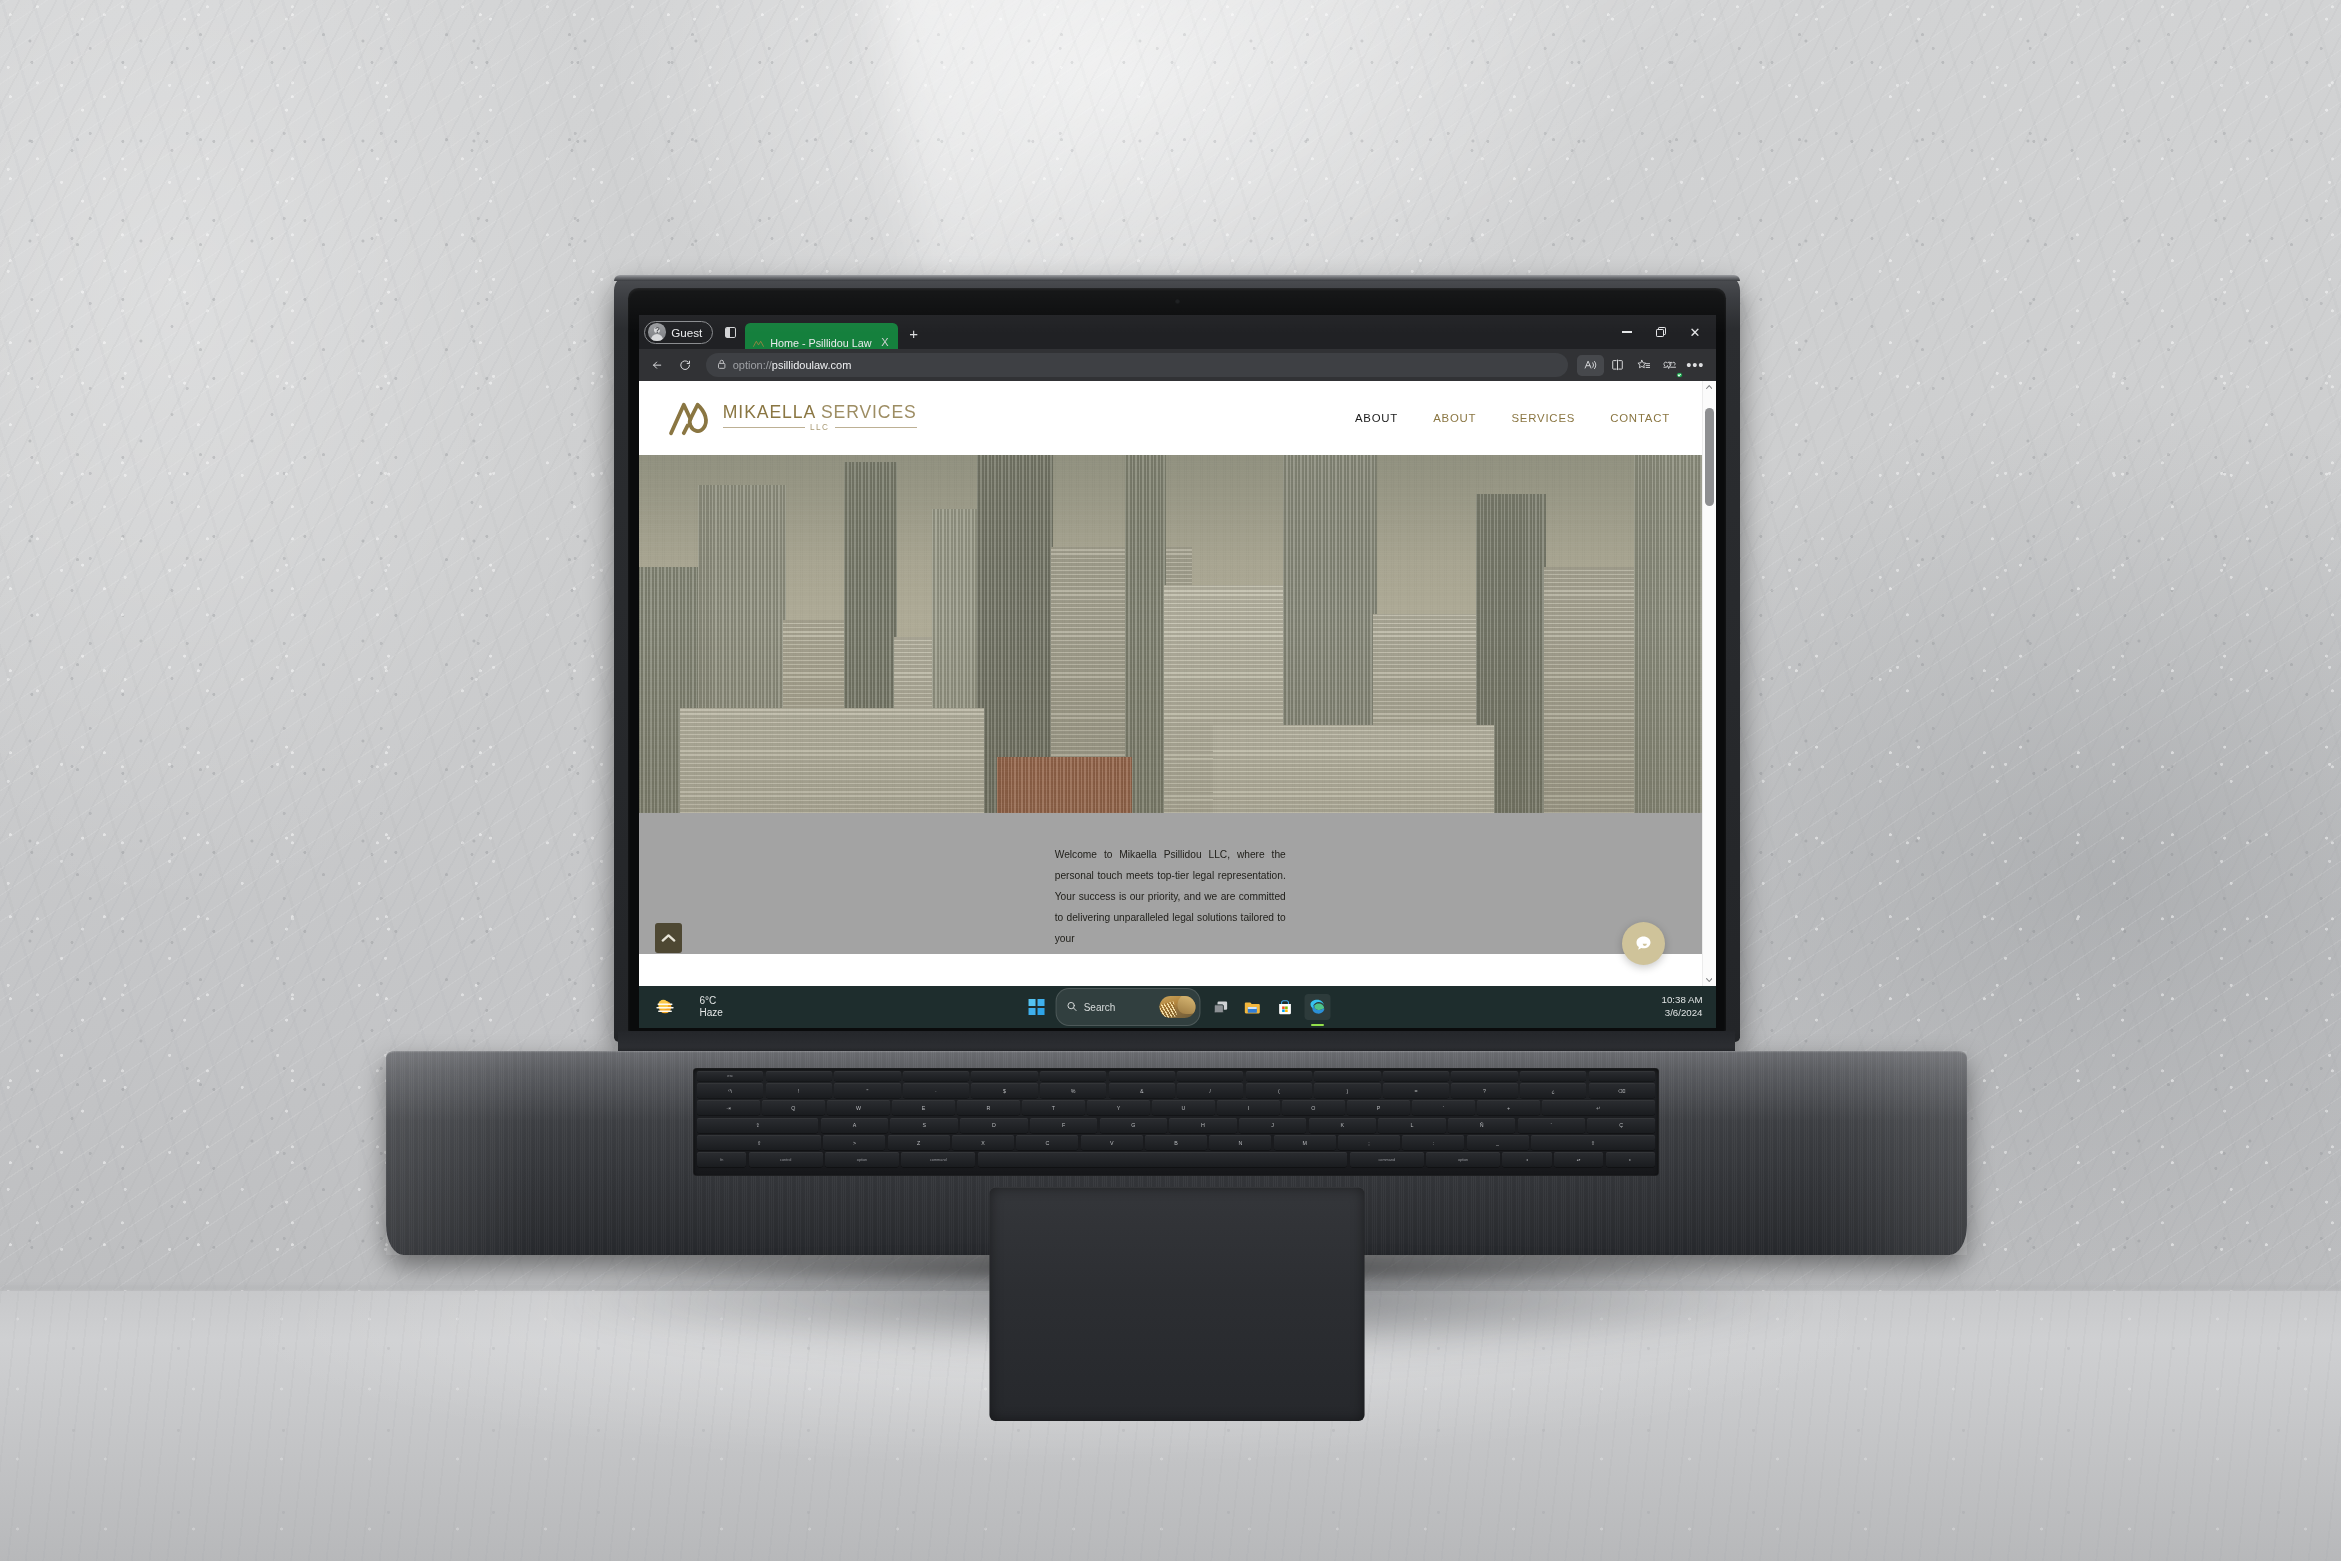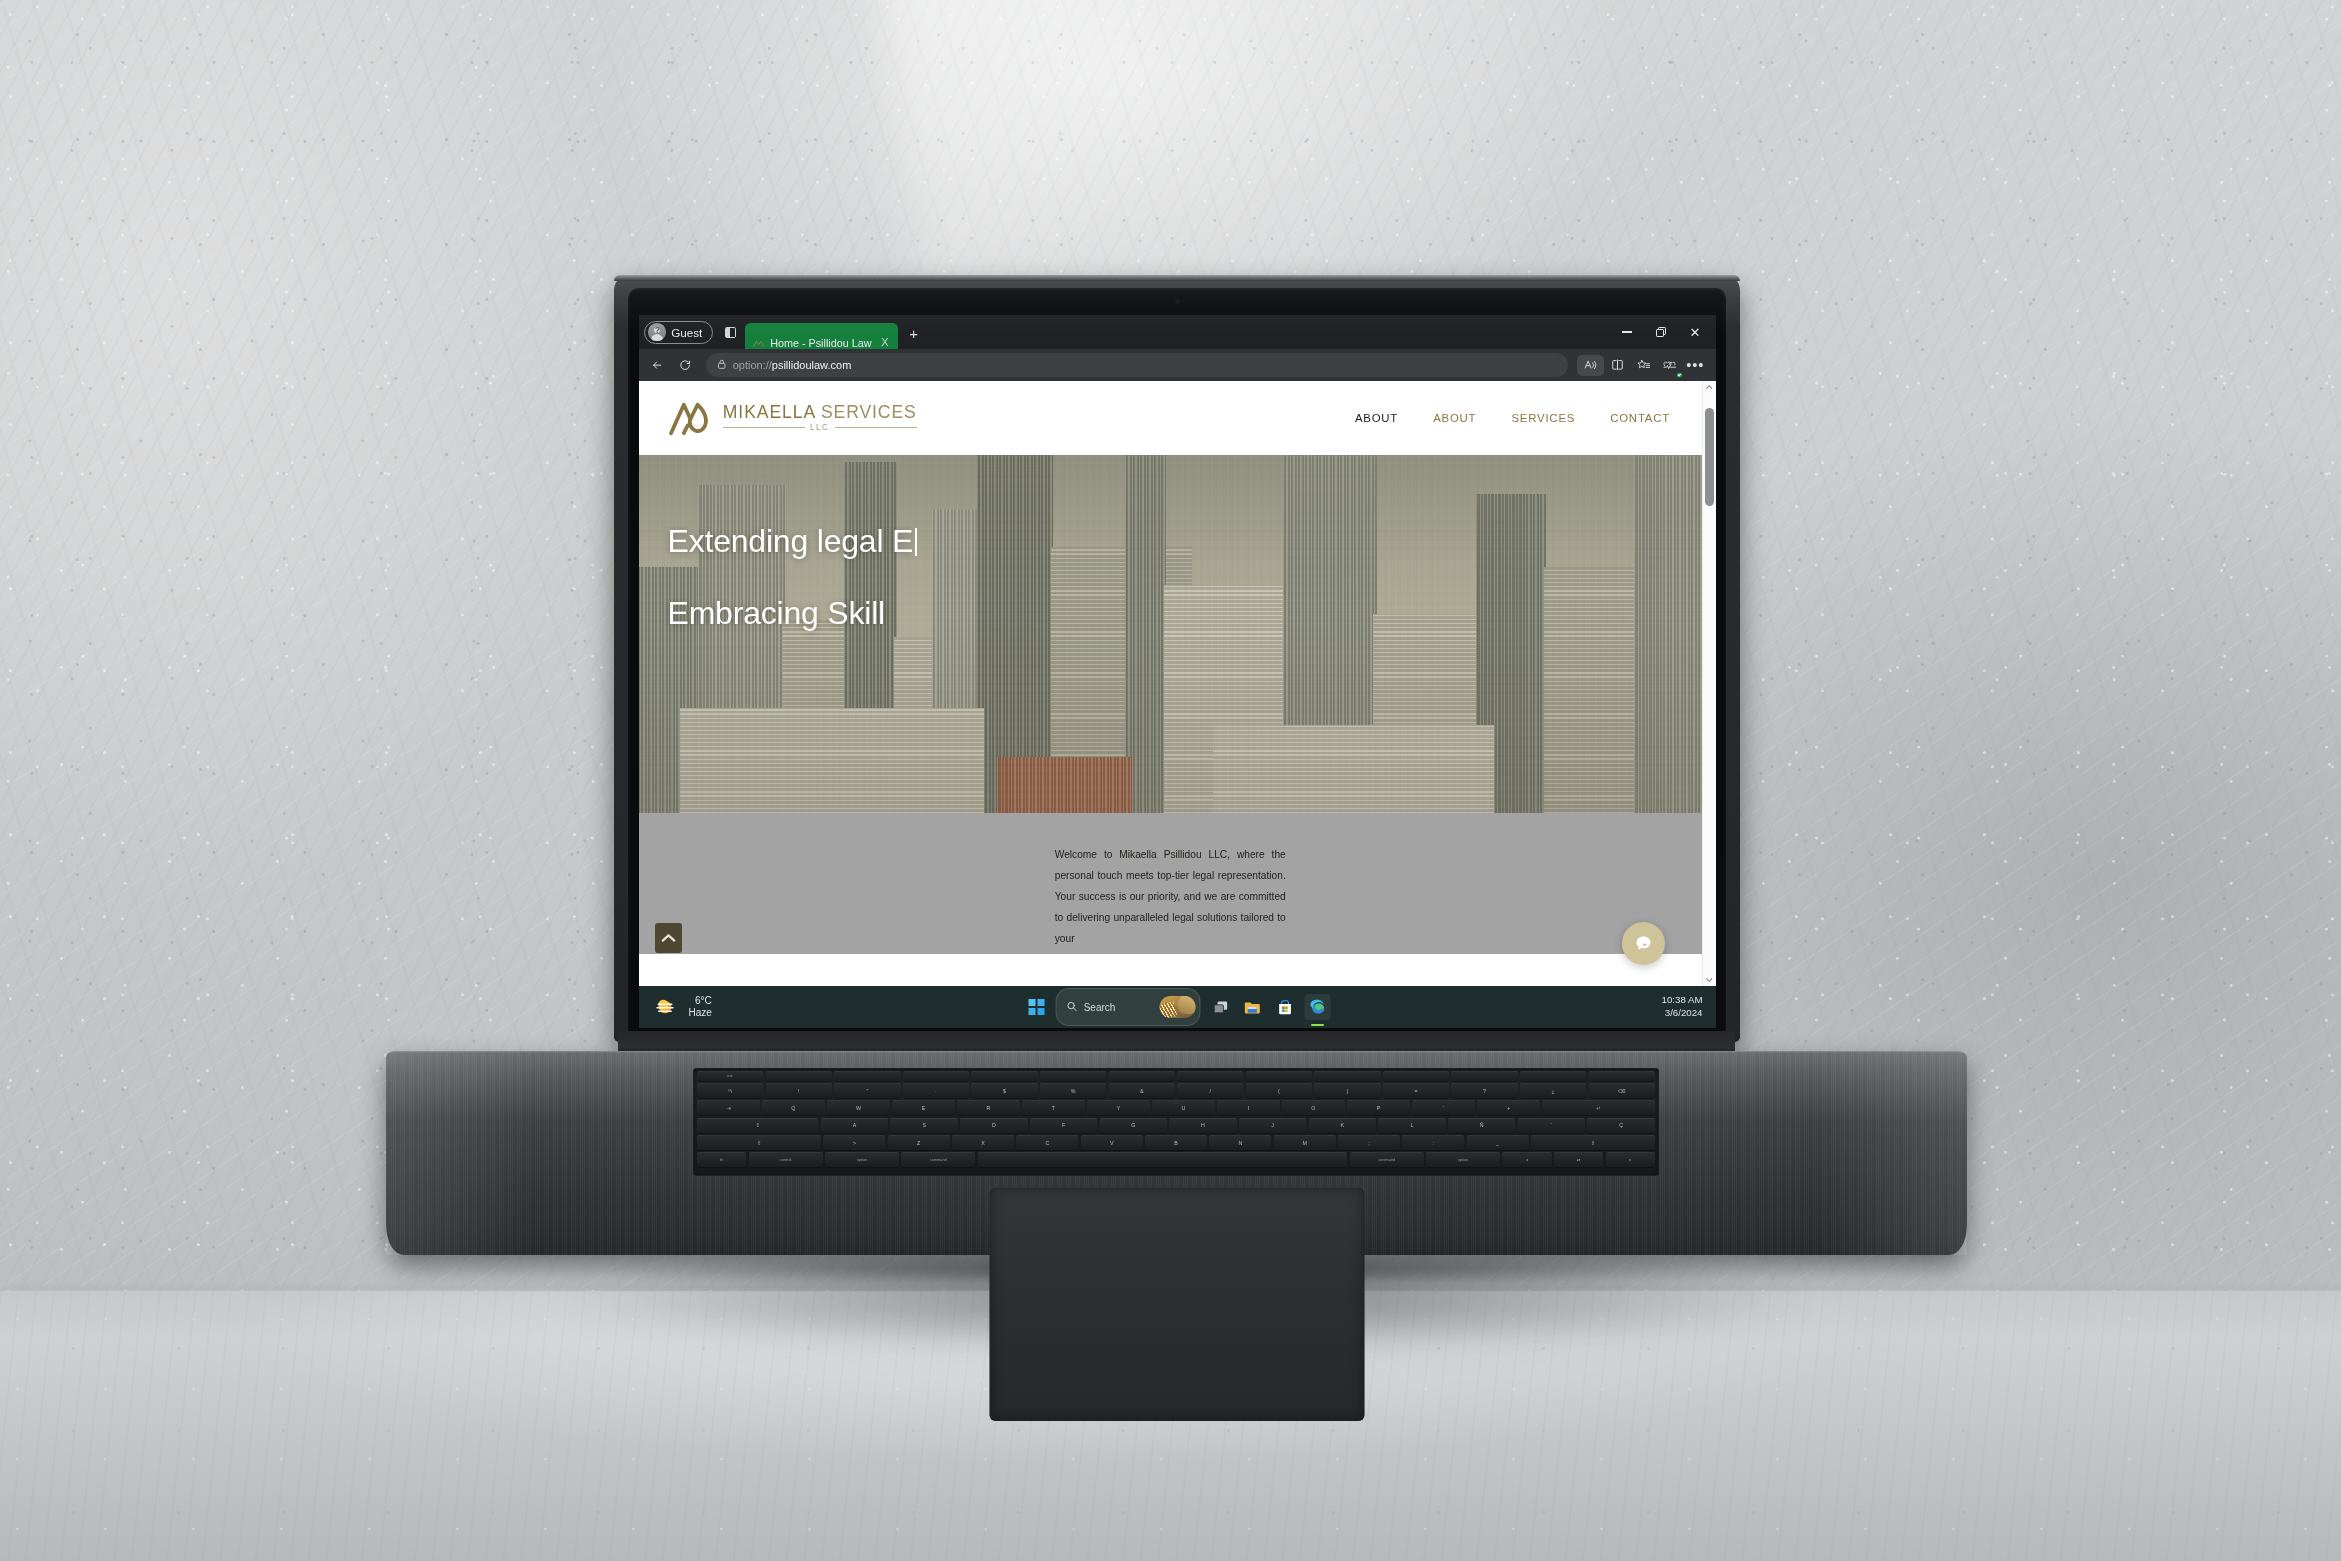--- a/index.html
+++ b/index.html
@@ -333,21 +333,21 @@
     position:absolute; left:2.3px; top:15px; width:8.8px; height:98px;
     background:#8e8f91; border-radius:5.3px;
   }
 
   
   .taskbar {
     height:42px; flex:none; background:#1e2d2d;
     display:flex; align-items:center; padding:0 13px 0 15px;
     position:relative;
   }
-  .tb-weather { display:flex; align-items:center; gap:13px;text-align:right; }
+  .tb-weather { display:flex; align-items:center; gap:24px; }
   .weather-icon { width:22px; height:20px; flex:none; position:relative; }
   .weather-txt { display:flex; flex-direction:column; line-height:1.22; color:#e4e7e7; font-size:10px; }
   .tb-center {
     position:absolute; left:50%; transform:translateX(-50%);
     display:flex; align-items:center; gap:6.4px;
   }
   .start-btn { width:26px; height:26px; display:flex; align-items:center; justify-content:center; }
   .win-logo { display:grid; grid-template-columns:repeat(2,7px); grid-template-rows:repeat(2,7px); gap:2px; }
   .win-logo i { background:#3fb7f0; display:block; }
   .win-logo i:nth-child(1){ background:#54c3f2; }
@@ -617,24 +617,20 @@
                     <i class="bld" style="left:644px; width:94px; height:358px; background-color:#84877a;"></i>
                     <i class="bld h" style="left:734px; width:105px; height:199px; background-color:#bdbaa9;"></i>
                     <i class="bld" style="left:837px; width:70px; height:319px; background-color:#74776a;"></i>
                     <i class="bld h" style="left:905px; width:100px; height:246px; background-color:#b4b1a0;"></i>
                     <i class="bld" style="left:995px; width:82px; height:358px; background-color:#8a8d7e;"></i>
                     <i class="bld h" style="left:41px;   width:304px; height:105px; background-color:#cac7b6;"></i>
                     <i class="bld h" style="left:574px;  width:281px; height:88px; background-color:#cfccbb;"></i>
                     <i class="bld" style="left:358px;  width:135px; height:56px;  background-color:#9c5a3e;"></i>
                     <div class="hero-wash"></div>
                     <div class="hero-grain"></div>
-                  </div>
-                  <div class="hero-copy">
-                    <div class="hero-line"><span>Extending legal E</span><i class="caret"></i></div>
-                    <div class="hero-line second">Embracing Skill</div>
                   </div>
                 </section>
 
                 <section class="welcome">
                   <div class="welcome-inner">
                     <p class="welcome-p">Welcome to Mikaella Psillidou LLC, where the personal touch meets top-tier legal representation. Your success is our priority, and we are committed to delivering unparalleled legal solutions tailored to your</p>
                   </div>
                 </section>
 
                 <div class="to-top">

